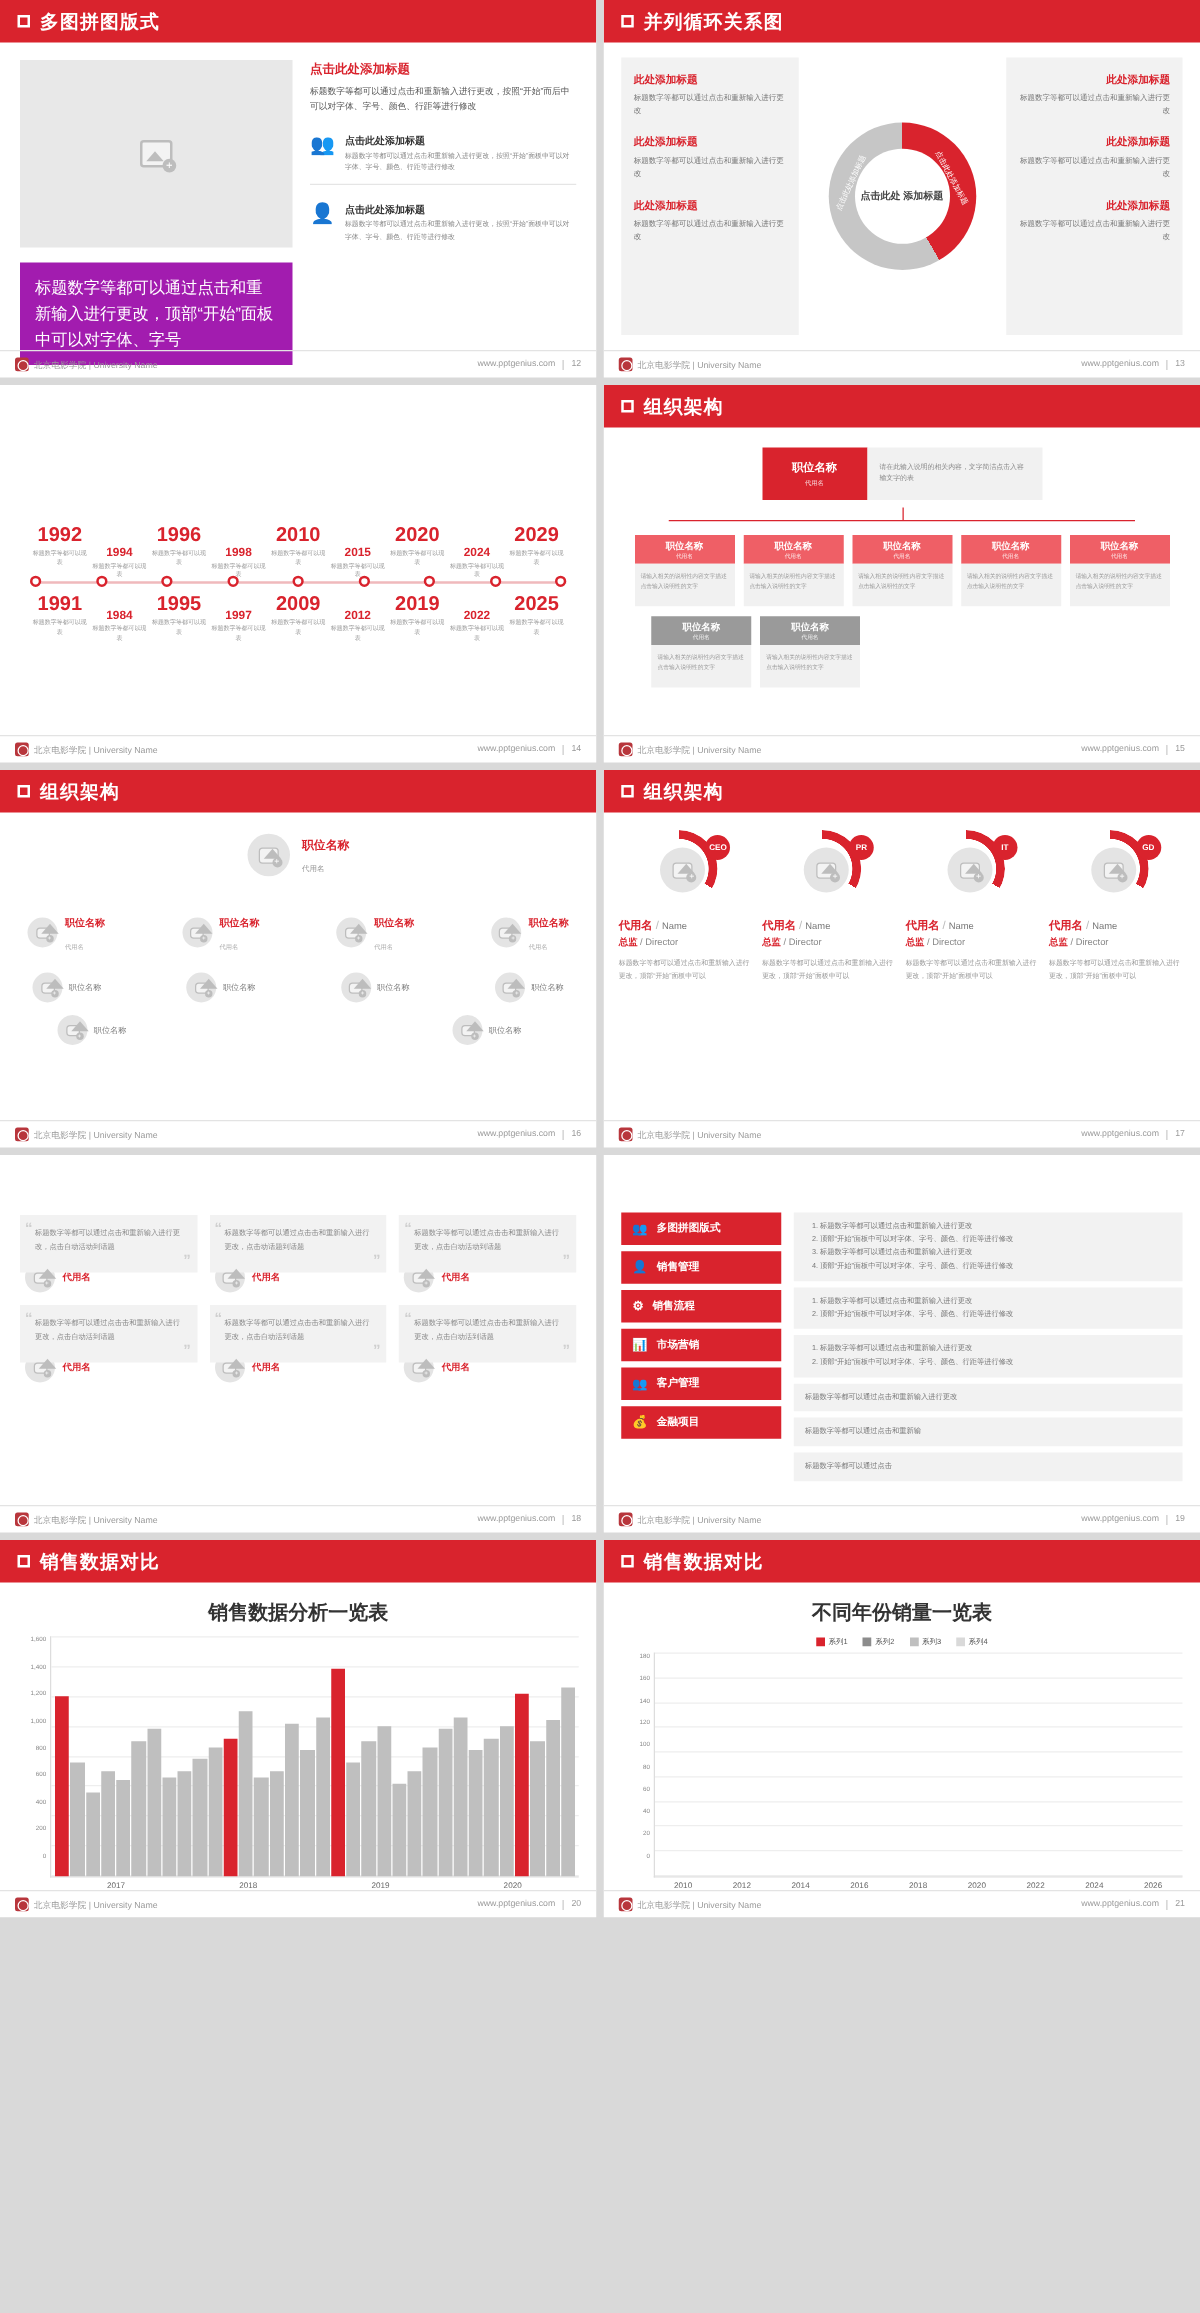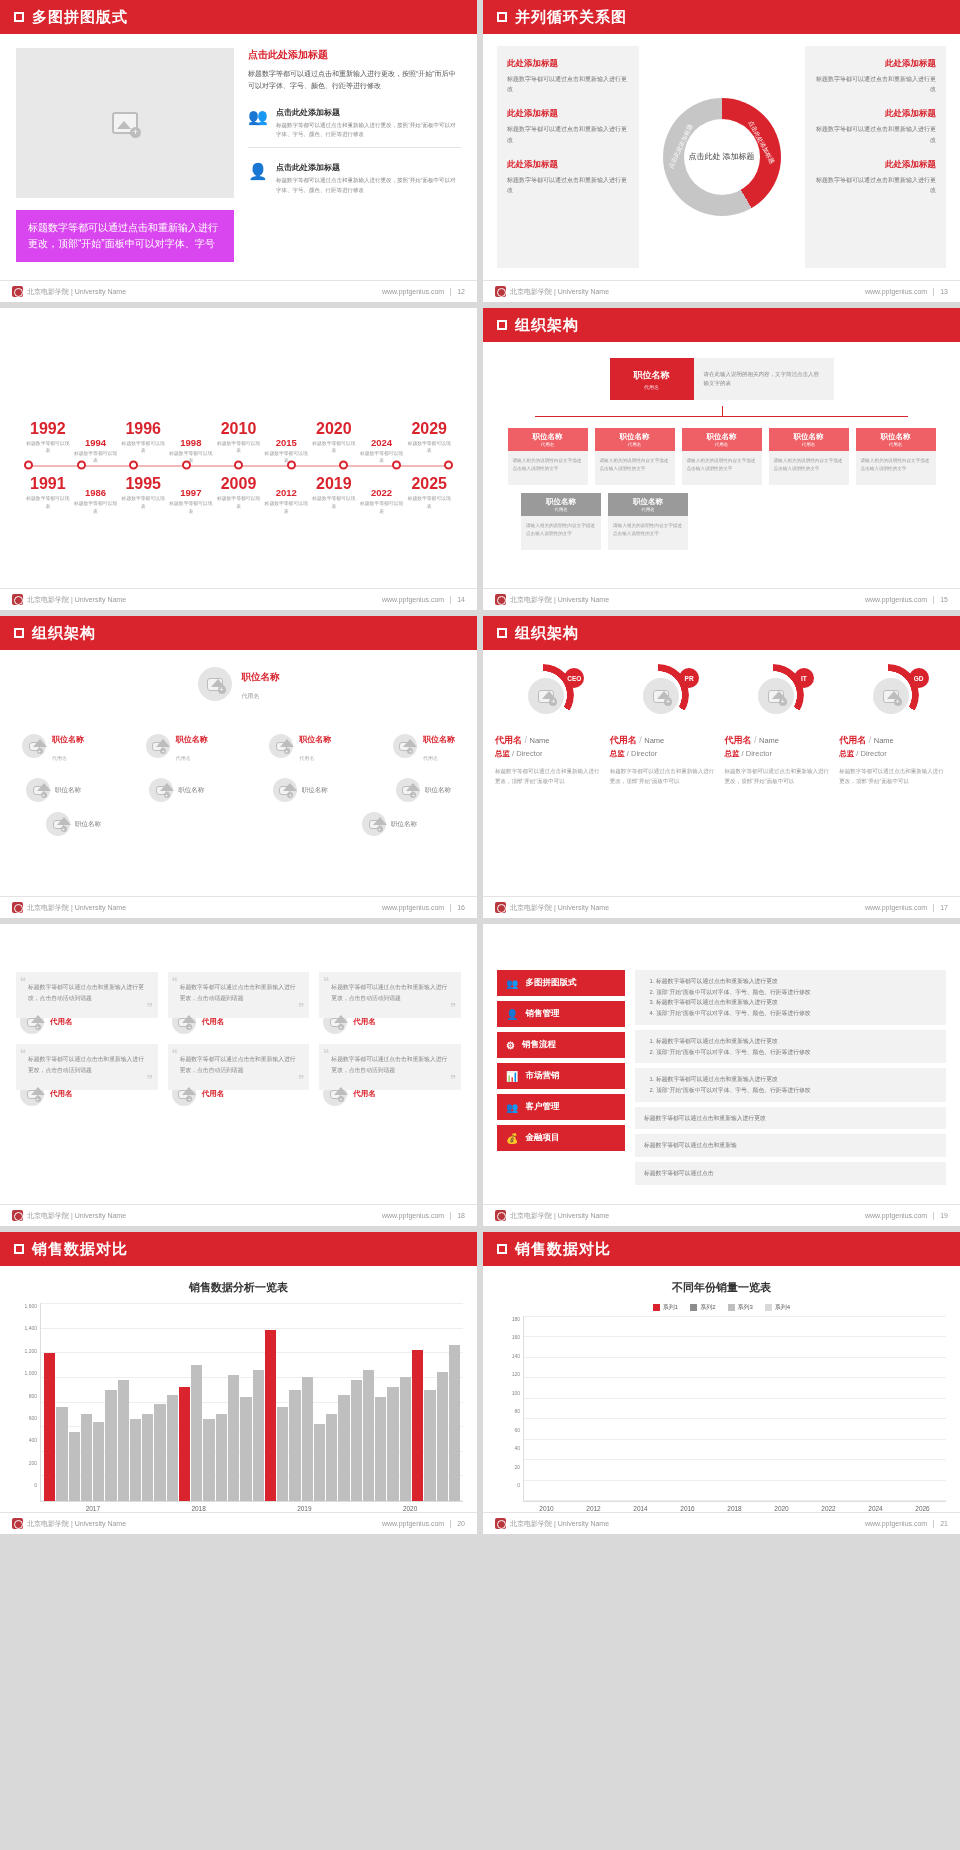--- a/index.html
+++ b/index.html
@@ -92,22 +92,22 @@
     content:""; position:absolute; left:3px; bottom:3px;
     width:0;height:0;border-left:7px solid transparent;border-right:7px solid transparent;
     border-bottom:8px solid #bdbdbd;
   }
   .img-ico:after{
     content:"+"; position:absolute; right:-5px; bottom:-6px;
     width:11px;height:11px;border-radius:50%;background:#bdbdbd;color:#fff;
     font-size:9px;line-height:11px;text-align:center;
   }
   .s1-caption {
-    background:#d946ef; color:#fff;
-    font-size:10px; line-height:1.6;
+    background:#a21caf; color:#fff;
+    font-size:13px; line-height:1.6;
     padding:10px 12px; margin-top:12px;
   }
   .s1-right { flex:1; }
   .s1-h { color:#d9232d; font-weight:bold; font-size:10px; margin-bottom:6px;}
   .s1-p { font-size:7px; color:#555; line-height:1.75; }
   .s1-item { display:flex; gap:8px; margin-top:14px; border-bottom:1px solid #e5e5e5; padding-bottom:8px;}
   .s1-item:last-child{border-bottom:none;}
   .s1-ico { color:#d9232d; font-size:16px; line-height:1; flex:0 0 auto; margin-top:2px;}
   .s1-it-h { font-size:8px; font-weight:bold; color:#333; margin-bottom:3px;}
   .s1-it-p { font-size:5.5px; color:#888; line-height:1.7;}
@@ -122,21 +122,21 @@
   .s2-d { font-size:6px; color:#777; line-height:1.7;}
   .s2-col.right .s2-t,.s2-col.right .s2-d{ text-align:right;}
   .cyc {
     width:118px;height:118px;border-radius:50%;
     background: conic-gradient(#d9232d 0deg 150deg, #c6c6c6 150deg 360deg);
     display:flex;align-items:center;justify-content:center;position:relative;
   }
   .cyc-in{
     width:76px;height:76px;border-radius:50%;background:#fff;
     display:flex;align-items:center;justify-content:center;
-    font-size:8px;color:#444;line-height:1.5;
+    font-size:8px;color:#444;line-height:1.5;font-weight:bold;
   }
   .cyc-lbl{ position:absolute; font-size:6px; color:#fff; }
   .cyc-lbl.l{ left:-6px; top:44px; transform:rotate(-65deg);}
   .cyc-lbl.r{ right:-4px; top:40px; transform:rotate(62deg);}
 
   
   .tl { position:relative; height:100%; padding:22px 24px;}
   .tl-line { position:absolute; left:24px; right:24px; top:50%; height:2px; background:#f0b9bc;}
   .tl-dots { position:absolute; left:24px; right:24px; top:50%; transform:translateY(-50%); display:flex; justify-content:space-between;}
   .tl-dot { width:9px;height:9px;border-radius:50%;background:#fff;border:2px solid #d9232d;}
@@ -230,21 +230,21 @@
   .tl8{display:flex;padding:12px 14px;gap:10px;}
   .tl8-left{width:128px;}
   .t8item{display:flex;align-items:center;gap:7px;background:#d9232d;color:#fff;padding:7px 9px;margin-bottom:5px;font-size:8.5px;font-weight:bold;}
   .t8item .ic{font-size:10px;}
   .tl8-right{flex:1;}
   .t8row{background:#f2f2f2;margin-bottom:5px;padding:6px 9px;font-size:5.8px;color:#777;line-height:1.85;}
   .t8row ol{margin-left:12px;}
 
   
   .chart-wrap{padding:10px 14px 0;height:100%;display:flex;flex-direction:column;}
-  .chart-title{text-align:center;font-size:11px;color:#333;margin:4px 0 8px;font-weight:bold;}
+  .chart-title{text-align:center;font-size:16px;color:#333;margin:4px 0 8px;font-weight:bold;}
   .legend{display:flex;justify-content:center;gap:12px;font-size:6px;color:#555;margin-bottom:4px;}
   .lg{display:flex;align-items:center;gap:3px;}
   .lgsw{width:7px;height:7px;}
   .plot{flex:1;display:flex;}
   .yaxis{width:26px;display:flex;flex-direction:column;justify-content:space-between;align-items:flex-end;font-size:5px;color:#888;padding-bottom:14px;padding-right:3px;}
   .plotarea{flex:1;position:relative;border-left:1px solid #ddd;border-bottom:1px solid #ddd;padding-bottom:0;}
   .gridlines{position:absolute;inset:0;display:flex;flex-direction:column;justify-content:space-between;}
   .gl{height:1px;background:#eee;}
   .bars{position:absolute;left:0;right:0;bottom:0;top:0;display:flex;align-items:flex-end;gap:1px;padding:0 3px;}
   .bar{flex:1;}
@@ -415,21 +415,21 @@
           <span class="tl-dot"></span>
           <span class="tl-dot"></span>
           <span class="tl-dot"></span>
         </div>
         <div class="tl-row bottom">
           <div class="tl-item low">
               <div class="tl-y">1991</div>
               <div class="tl-x">标题数字等都可以现表</div>
             </div>
           <div class="tl-item low" style="padding-top:22px">
-              <div class="tl-y sm">1986</div>
+              <div class="tl-y sm">1984</div>
               <div class="tl-x">标题数字等都可以现表</div>
             </div>
           <div class="tl-item low">
               <div class="tl-y">1995</div>
               <div class="tl-x">标题数字等都可以现表</div>
             </div>
           <div class="tl-item low" style="padding-top:22px">
               <div class="tl-y sm">1997</div>
               <div class="tl-x">标题数字等都可以现表</div>
             </div>

